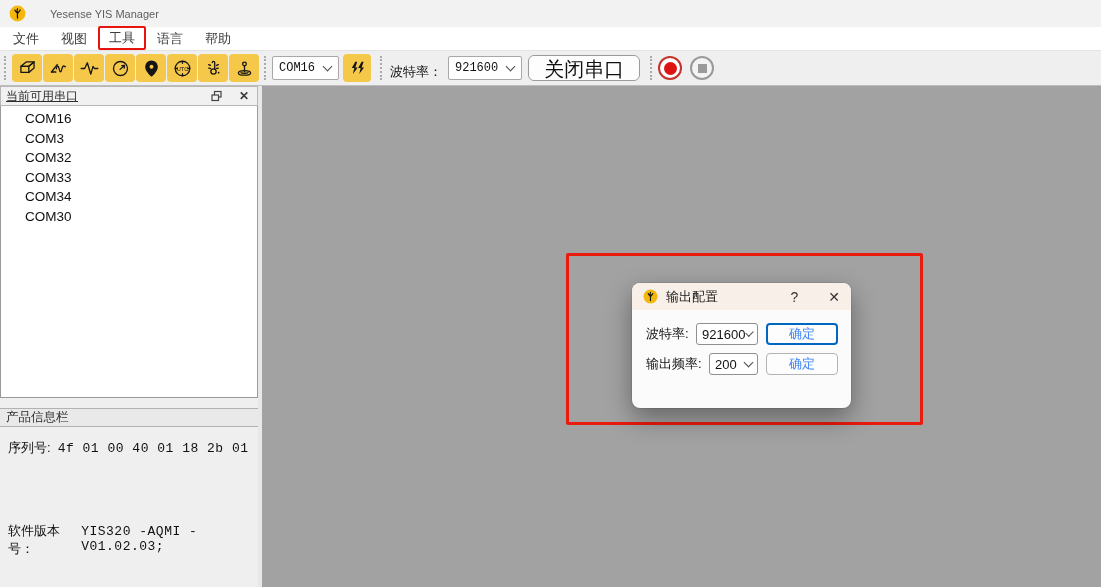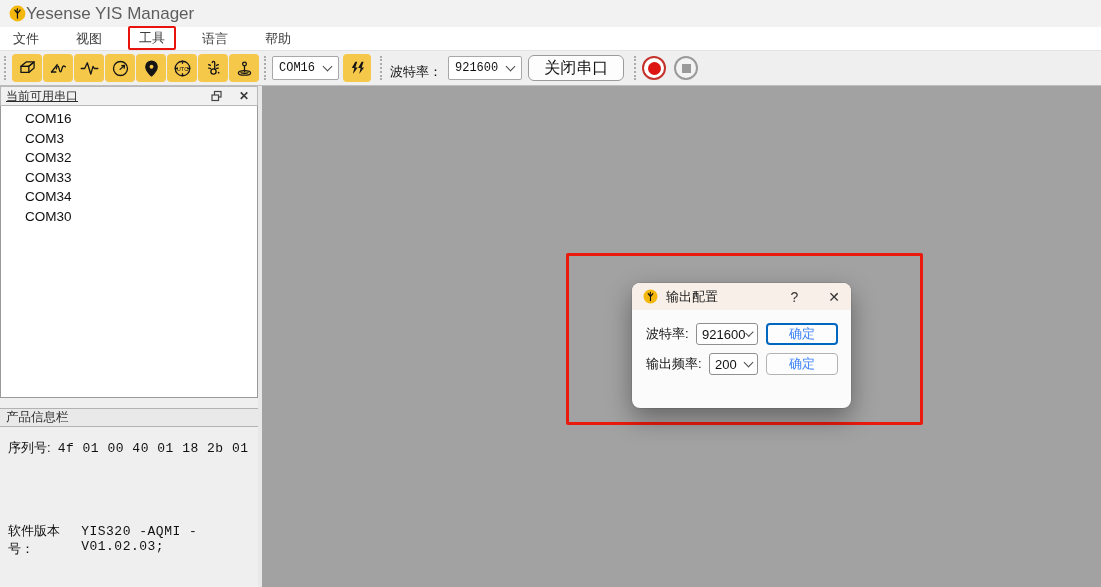--- a/index.html
+++ b/index.html
@@ -2,38 +2,38 @@
 <html><head>
 <meta charset="utf-8">
 <style>
   * { margin:0; padding:0; box-sizing:border-box; }
   html,body { width:1101px; height:587px; overflow:hidden; }
   body { font-family:"Liberation Sans", sans-serif; position:relative; background:#efefef; font-size:13px; color:#222; }
 
   
   .titlebar { height:27px; background:#f2f2f2; display:flex; align-items:center; padding-left:9px; }
   .titlebar .logo { width:17px; height:17px; flex:0 0 auto; }
-  .titlebar .title { margin-left:0; font-size:17px; color:#5e5e5e; }
-
-  
-  .menubar { height:23px; background:#ffffff; display:flex; align-items:center; padding-left:2px;gap:15px; }
+  .titlebar .title { margin-left:24px; font-size:11px; color:#5e5e5e; }
+
+  
+  .menubar { height:23px; background:#ffffff; display:flex; align-items:center; padding-left:2px; }
   .menu-item { padding:3px 11px; font-size:13px; color:#3c3c3c; cursor:default; }
   .menu-item.boxed { border:2px solid #e8130c; border-radius:2px; padding:1px 9px; margin-top:-2px; }
 
   
   .toolbar { height:36px; background:#efefef; border-top:1px solid #e3e3e3; border-bottom:1px solid #bdbdbd; display:flex; align-items:center; }
   .grip { width:3px; height:24px; margin:0 5px 0 4px; border-left:2px dotted #ababab; }
   .tool-btn { width:30px; height:28px; margin-right:1px; background:#f6c84a; border:none; border-radius:4px; display:flex; align-items:center; justify-content:center; cursor:pointer; }
   .tool-btn svg { width:21px; height:21px; stroke:#161616; stroke-width:1.5; fill:none; stroke-linecap:round; stroke-linejoin:round; }
   .tcombo { background:#fff; border:1px solid #a8a8a8; border-radius:2px; height:24px; display:flex; align-items:center; padding:0 6px; cursor:pointer; }
   .tcombo .val { font-family:"Liberation Mono", monospace; font-size:12px; color:#111; }
   .chev { width:7px; height:7px; border-right:1.4px solid #4a4a4a; border-bottom:1.4px solid #4a4a4a; transform:rotate(45deg); margin:-3px 1px 0 9px; }
   .flash-btn { width:28px; height:28px; margin-left:4px; background:#f6c84a; border:none; border-radius:4px; display:flex; align-items:center; justify-content:center; cursor:pointer; }
   .baud-label { font-size:13px; color:#111; margin:8px 6px 0 2px; }
-  .close-port-btn { height:26px; padding:0 15px; margin-left:6px; background:#fdfdfd; border:1px solid #9b9b9b; border-radius:6px; font-size:16px; color:#111; cursor:pointer; font-family:"Liberation Sans", sans-serif; }
+  .close-port-btn { height:26px; padding:0 15px; margin-left:6px; background:#fdfdfd; border:1px solid #9b9b9b; border-radius:6px; font-size:20px; color:#111; cursor:pointer; font-family:"Liberation Sans", sans-serif; }
   .rec-btn { width:24px; height:24px; border-radius:50%; border:2px solid #c5312b; background:#fff; display:flex; align-items:center; justify-content:center; margin-right:8px; cursor:pointer; }
   .rec-dot { width:13px; height:13px; border-radius:50%; background:#dd1512; }
   .stop-btn { width:24px; height:24px; border-radius:50%; border:2px solid #9a9a9a; background:#f3f3f3; display:flex; align-items:center; justify-content:center; cursor:pointer; }
   .stop-sq { width:9px; height:9px; background:#9a9a9a; }
 
   
   .content { display:flex; height:501px; }
   .dock { width:258px; background:#efefef; display:flex; flex-direction:column; }
   .dock-header { height:20px; background:#f1f1f1; border:1px solid #b7b7b7; display:flex; align-items:center; padding:0 5px; }
   .dock-title { font-size:12px; color:#2c2c2c; flex:1;text-decoration:underline; }

